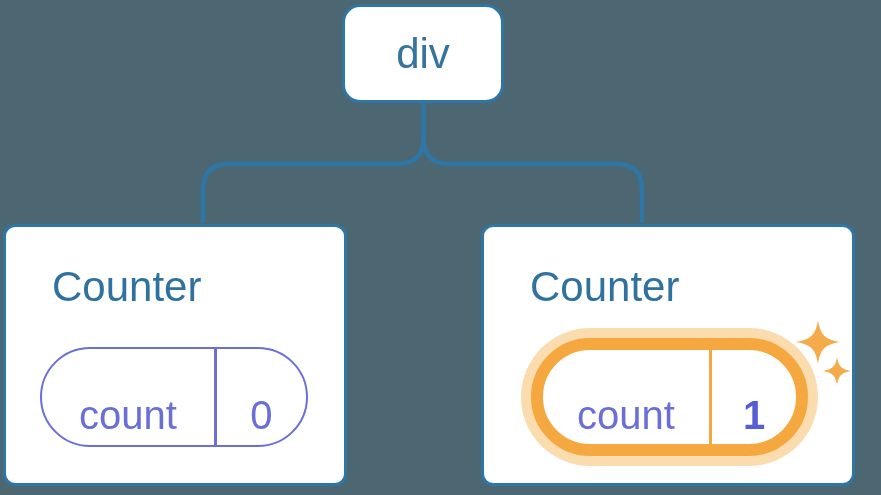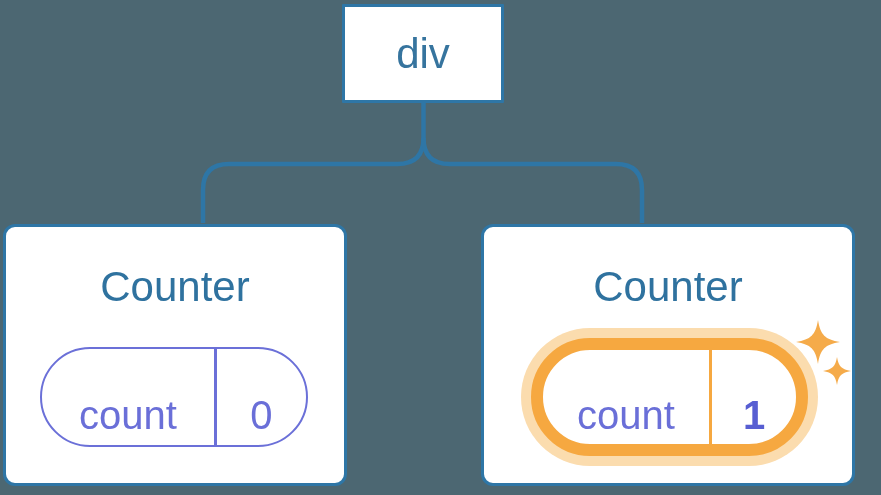--- a/index.html
+++ b/index.html
@@ -14,21 +14,21 @@
     width:881px;height:495px;
     background:#4c6772;
   }
   
   .root-node{
     position:absolute;
     left:342px;top:4px;
     width:162px;height:99px;
     background:#ffffff;
     border:3px solid #2e76a6;
-    border-radius:1px;
+    border-radius:18px;
     box-sizing:border-box;
     display:flex;align-items:center;justify-content:center;
     font-size:42px;
     color:#36749e;
   }
   
   .connectors{
     position:absolute;left:0;top:0;width:881px;height:495px;
     pointer-events:none;
   }
@@ -45,23 +45,23 @@
     background:#ffffff;
     border:3px solid #2e76a6;
     border-radius:12px;
     box-sizing:border-box;
   }
   .card.left{left:3px;width:344px;}
   .card.right{left:481px;width:374px;}
   .card-title{
     position:absolute;
     top:36px;left:0;right:0;
-    text-align:center;
     font-size:42px;
     color:#2f729f;
+    padding-left:46px;
   }
   
   .pill{
     position:absolute;
     left:34px;top:120px;
     width:264px;height:96px;
     background:#ffffff;
     border:2.5px solid #6b70d8;
     border-radius:999px;
     box-sizing:content-box;

